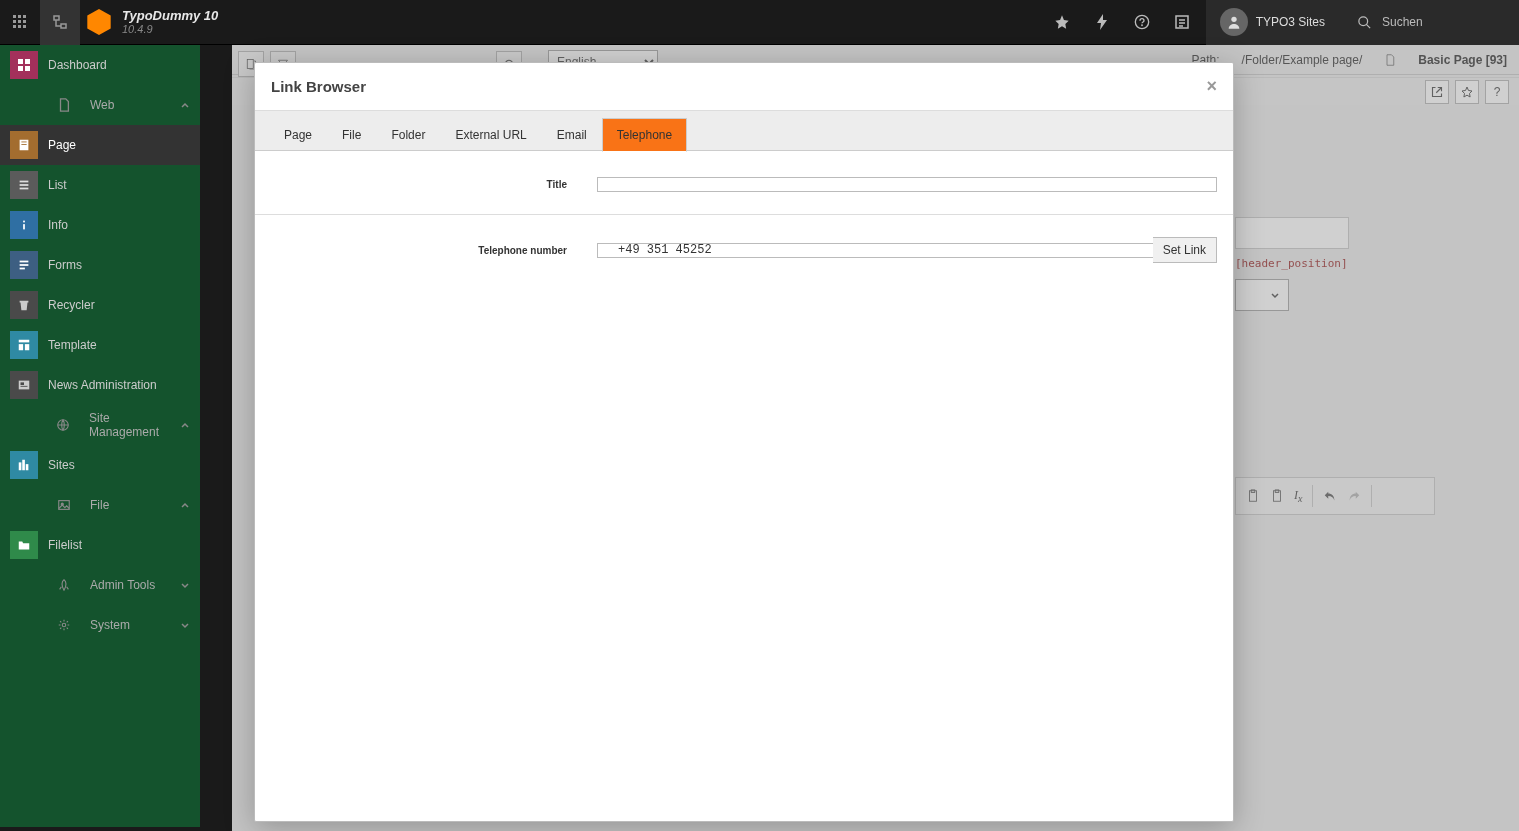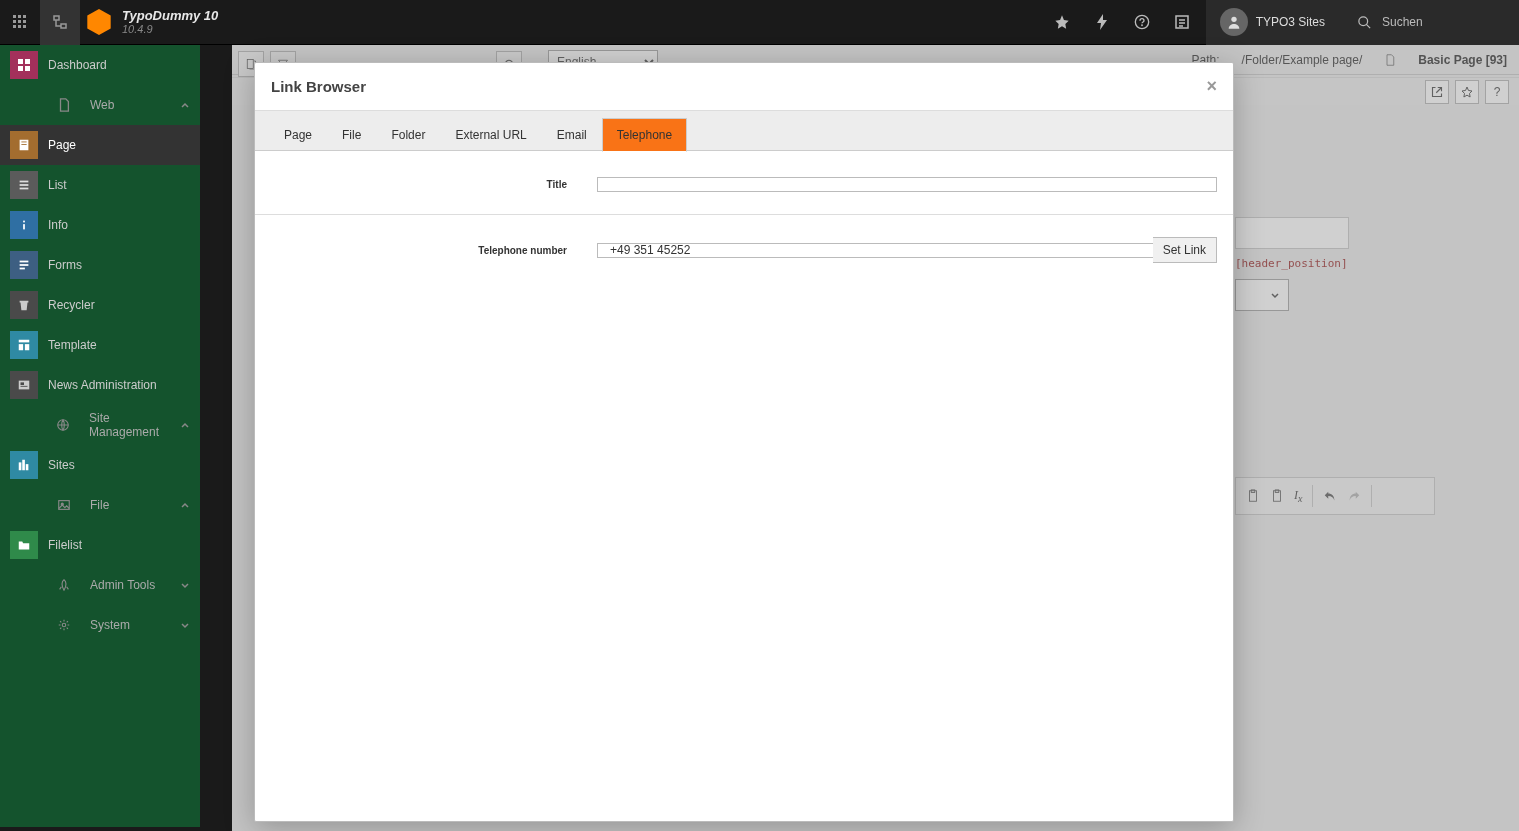--- a/index.html
+++ b/index.html
@@ -181,22 +181,22 @@
 .modal-body { padding: 14px 0 0 0; }
 .form-row {
   display: flex; align-items: center; padding: 12px 16px;
 }
 .form-row.border-b { border-bottom: 1px solid #ddd; padding-bottom: 22px; }
 .form-label {
   width: 326px; text-align: right; padding-right: 30px;
   font-weight: bold; color: #333; font-size: 10px;
 }
 .form-input {
-  flex: 1; height: 15px; border: 1px solid #bbb; padding: 0 12px;
-  font-size: 12px; color: #333; background: #fff;
+  flex: 1; height: 15px; border: 1px solid #bbb; padding: 0 20px;
+  font-size: 12px; color: #333; background: #fff; font-family: Liberation Mono, monospace;
 }
 .set-link-btn {
   height: 26px; border: 1px solid #bbb; background: #f0f0f0;
   padding: 0 10px; font-size: 12px; color: #333; cursor: pointer;
   margin-left: 0; border-left: none;
 }
 
 svg { display: block; }
 </style>
 </head>

